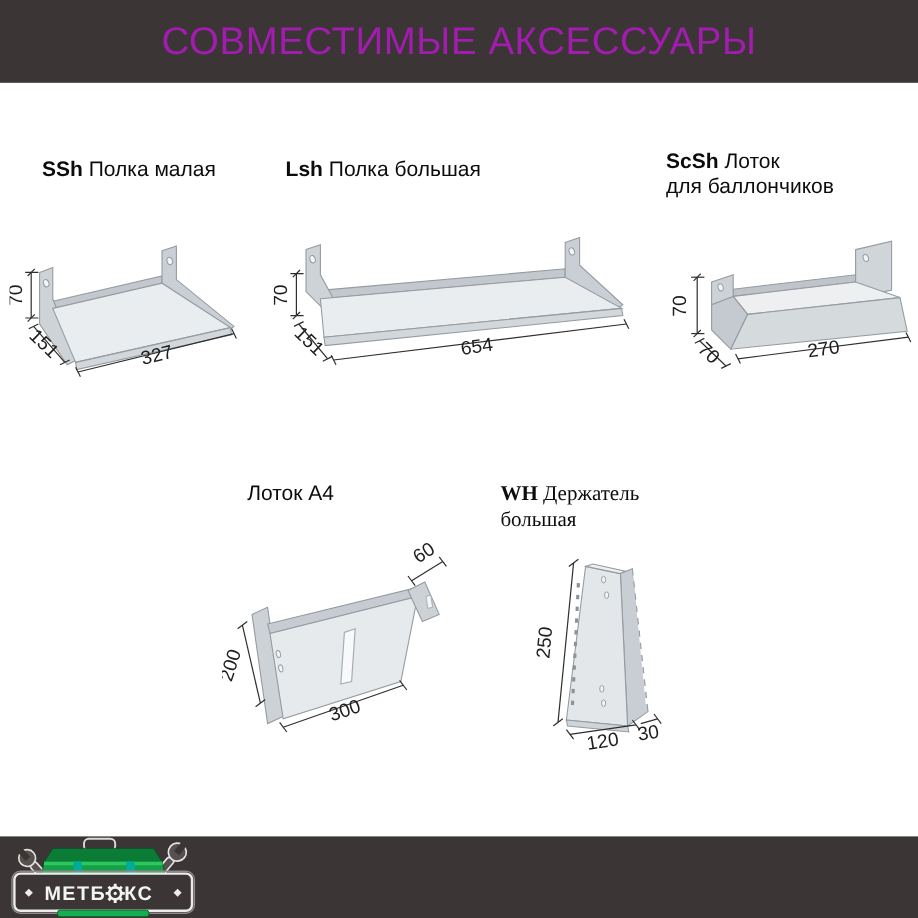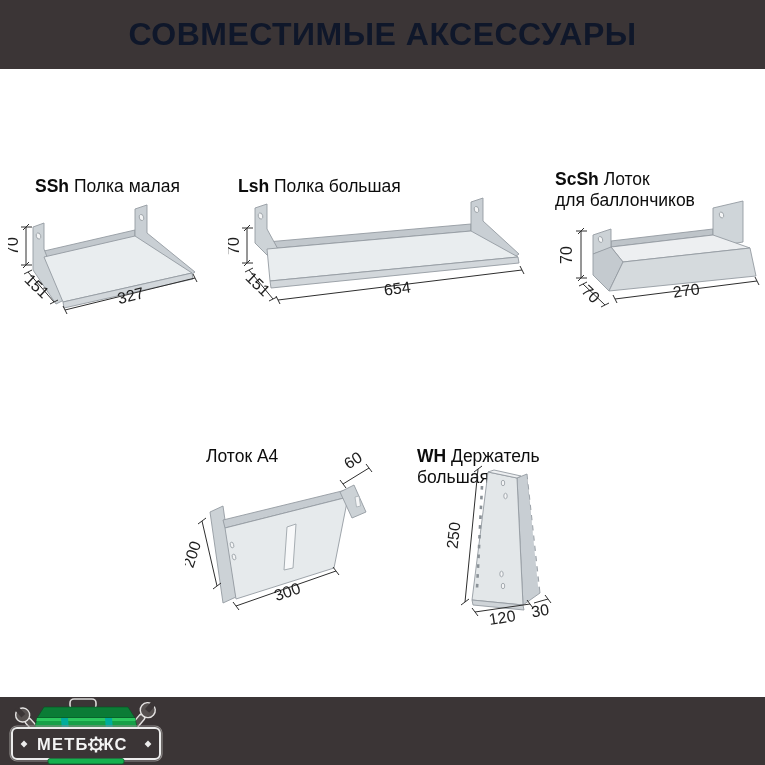--- a/index.html
+++ b/index.html
@@ -2,22 +2,22 @@
 <html><head>
 <meta charset="utf-8">
 <style>
   html,body{margin:0;padding:0;background:#fff;}
   #page{position:relative;width:765px;height:765px;background:#ffffff;overflow:hidden;
         font-family:"Liberation Sans",sans-serif;}
   .bar{position:absolute;left:0;width:765px;background:#3b3536;}
   #header-bar{top:0;height:69px;}
   #footer-bar{top:697px;height:68px;}
   #page-title{position:absolute;left:0;top:0;width:765px;height:69px;line-height:69px;
-      text-align:center;color:#0f172a;font-size:32px;font-weight:bold;letter-spacing:.5px;}
-  .ptitle{position:absolute;font-size:17.5px;color:#0c0c0c;line-height:21px;margin-top:45px;}
+      text-align:center;color:#a21caf;font-size:32px;font-weight:normal;letter-spacing:.5px;}
+  .ptitle{position:absolute;font-size:17.5px;color:#0c0c0c;line-height:21px;}
   .ptitle .code{font-weight:bold;}
   .center{}
   .bold{font-weight:normal;}
   .drawing{position:absolute;}
   svg text{font-family:"Liberation Sans",sans-serif;font-size:16px;fill:#1e1e1e;}
   svg .dl{stroke:#2e2e2e;stroke-width:1;}
   svg .face{stroke:#949ba1;stroke-width:.9;}
   svg .hole{fill:#f4f5f6;stroke:#949ba1;stroke-width:.8;}
 </style>
 </head>
@@ -38,21 +38,21 @@
   </div>
   <div class="ptitle center" style="left:555px;top:124px;width:210px;">
     <span class="code">ScSh</span>
     <span>Лоток</span><br>
     <span>для баллончиков</span>
   </div>
 
   <div class="ptitle center bold" style="left:206px;top:401px;width:130px;">
     <span>Лоток А4</span>
   </div>
-  <div class="ptitle center" style="left:417px;top:401px;width:160px;">
+  <div class="ptitle center" style="left:417px;top:401px;width:160px;font-family:Liberation Serif, serif;">
     <span class="code">WH</span>
     <span>Держатель</span><br>
     <span>большая</span>
   </div>
 
   <svg class="drawing" style="left:8px;top:195px;" width="200" height="125" viewBox="0 0 200 125">
     <g>
       <polygon class="face" points="36,56 127,35 127,42 36,63" fill="#c2c8cd"></polygon>
       <polygon class="face" points="25,32 36,28 36,54 56,105 48,109 25,75" fill="#cdd3d7"></polygon>
       <polygon class="face" points="127,14 139,10 139,38 187,77 180,82 127,56" fill="#c9cfd4"></polygon>

